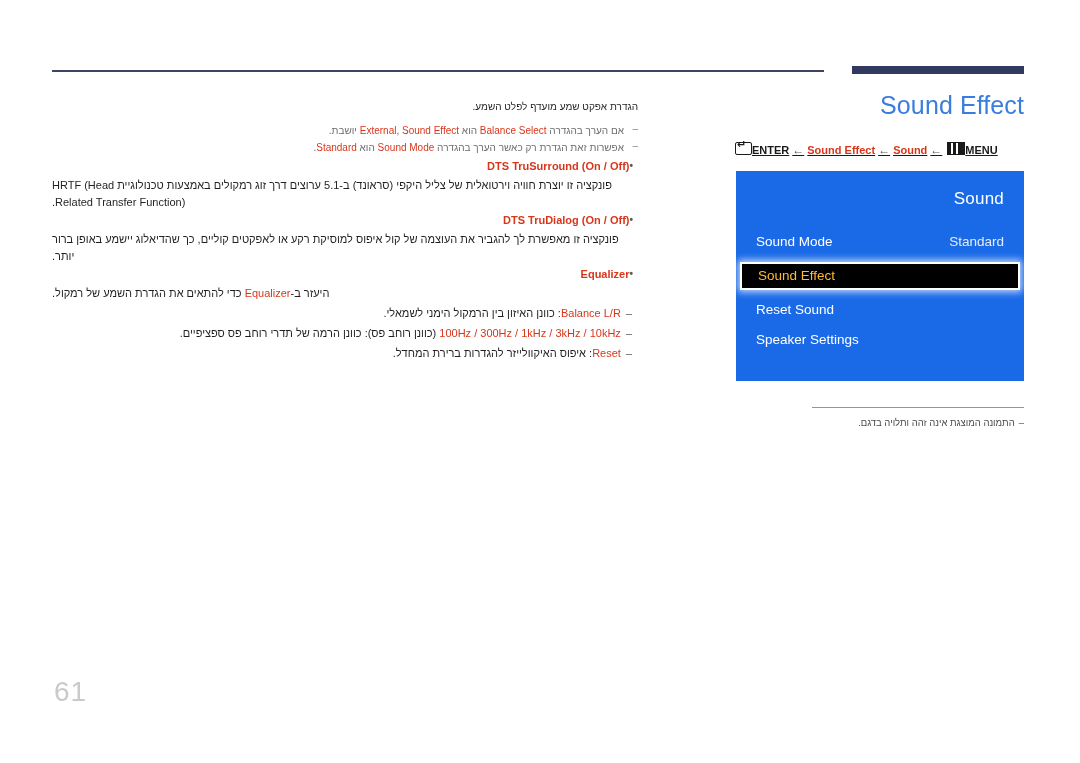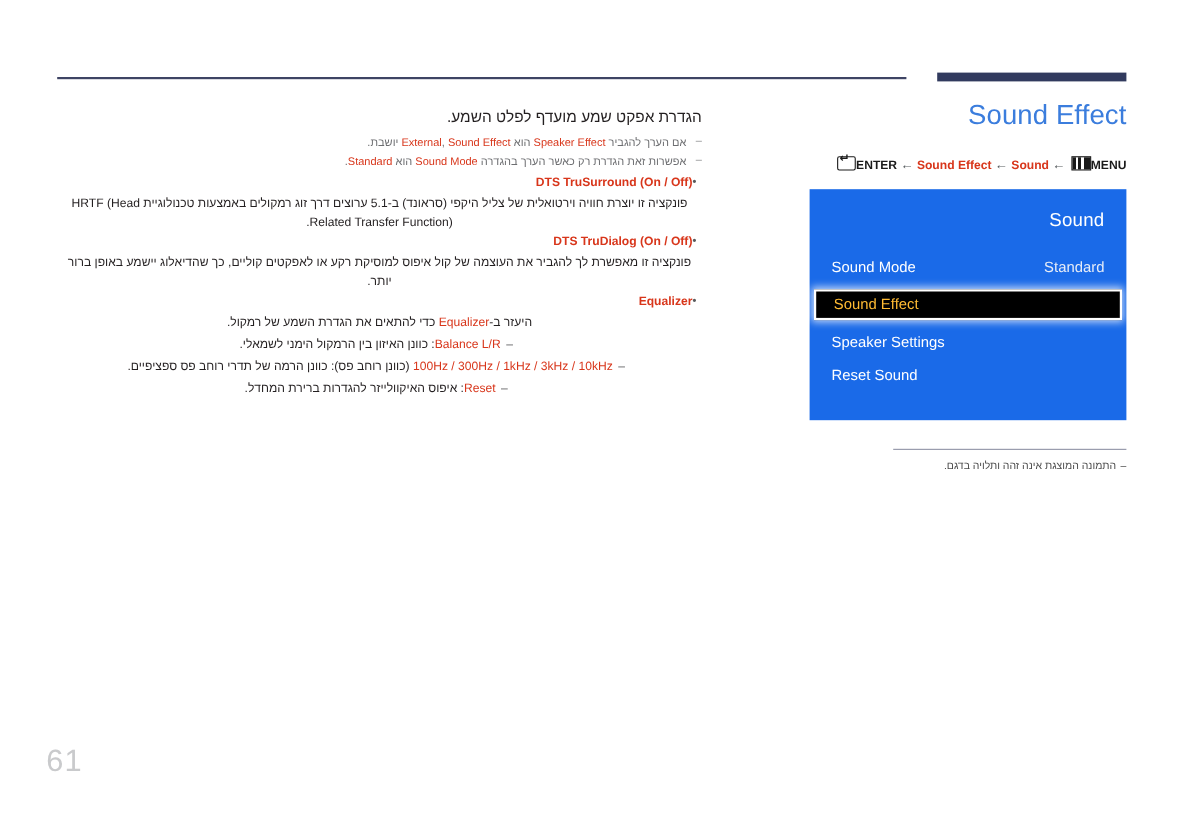--- a/index.html
+++ b/index.html
@@ -51,27 +51,28 @@
     letter-spacing: 0.1px;
     line-height: 1.1;
     margin: 0 0 22px 0;
     text-align: right;
     direction: ltr;
   }
 
   
   .breadcrumb {
     direction: ltr;
-    text-align: right;
+    text-align: left;
     font-size: 11px;
     font-weight: bold;
     white-space: nowrap;
     color: #1a1a1a;
     line-height: 14px;
     margin-bottom: 14px;
+    text-decoration: underline;
   }
   .breadcrumb .crumb-red { color: #d8361b; }
   .breadcrumb .arr {
     color: #555a5d;
     font-weight: normal;
     margin: 0 3px;
     font-size: 12px;
   }
   .icon-enter {
     display: inline-block;
@@ -164,21 +165,21 @@
   
   .body-col {
     position: absolute;
     left: 52px;
     top: 98px;
     width: 586px;
     direction: rtl;
     text-align: right;
   }
   .lead {
-    font-size: 14px;
+    font-size: 10px;
     line-height: 17px;
     color: #231f20;
     margin-bottom: 8px;
   }
   .note-item {
     font-size: 10px;
     line-height: 16px;
     color: #6d6e71;
     position: relative;
     padding-right: 14px;
@@ -205,39 +206,39 @@
     margin-right: 5px;
     font-size: 10px;
     vertical-align: 1px;
     color: #58595b;
   }
   .bullet-body {
     font-size: 11px;
     line-height: 17px;
     color: #231f20;
     margin-top: 2px;
-    text-align: center;
+    text-align: left;
   }
   .sub-item {
     font-size: 11px;
     line-height: 18px;
     color: #231f20;
-    text-align: center;
+    text-align: right;
     margin-top: 2px;
   }
   .sub-item .sdash {
     color: #58595b;
     margin-right: 6px;
     margin-left: 5px;
   }
 
   
   .page-num {
     position: absolute;
-    left: 42px;
+    left: 54px;
     top: 676px;
     font-size: 28px;
     color: #c9cacc;
     direction: ltr;
     letter-spacing: 1px;
   }
 </style>
 </head>
 <body>
 
@@ -263,43 +264,43 @@
     <div class="osd-spacer"></div>
 
     <div class="osd-row selected">
       <span>Sound Effect</span>
       <span class="osd-value"></span>
     </div>
 
     <div class="osd-spacer"></div>
 
     <div class="osd-row">
+      <span>Reset Sound</span>
+      <span class="osd-value"></span>
+    </div>
+
+    <div class="osd-row">
       <span>Speaker Settings</span>
       <span class="osd-value"></span>
     </div>
-
-    <div class="osd-row">
-      <span>Reset Sound</span>
-      <span class="osd-value"></span>
-    </div>
   </div>
 
   <div class="note-rule"></div>
   <div class="note-line">
     <span class="dash">–</span><span>התמונה המוצגת אינה זהה ותלויה בדגם.</span>
   </div>
 
 </div>
 
 <div class="body-col">
 
   <div class="lead">הגדרת אפקט שמע מועדף לפלט השמע.</div>
 
   <div class="note-item">
-    <span class="ndash">–</span><span>אם הערך להגביר </span><span class="kw">Speaker Effect</span><span> הוא </span><span class="kw">External</span><span>, </span><span class="kw">Sound Effect</span><span> יושבת.</span>
+    <span class="ndash">–</span><span>אם הערך בהגדרה </span><span class="kw">Balance Select</span><span> הוא </span><span class="kw">External</span><span>, </span><span class="kw">Sound Effect</span><span> יושבת.</span>
   </div>
 
   <div class="note-item">
     <span class="ndash">–</span><span>אפשרות זאת הגדרת רק כאשר הערך בהגדרה </span><span class="kw">Sound Mode</span><span> הוא </span><span class="kw">Standard</span><span>.</span>
   </div>
 
   <div class="bullet-head">
     <span class="dot">•</span><span>DTS TruSurround</span>
     <span>(On / Off)</span>
   </div>

